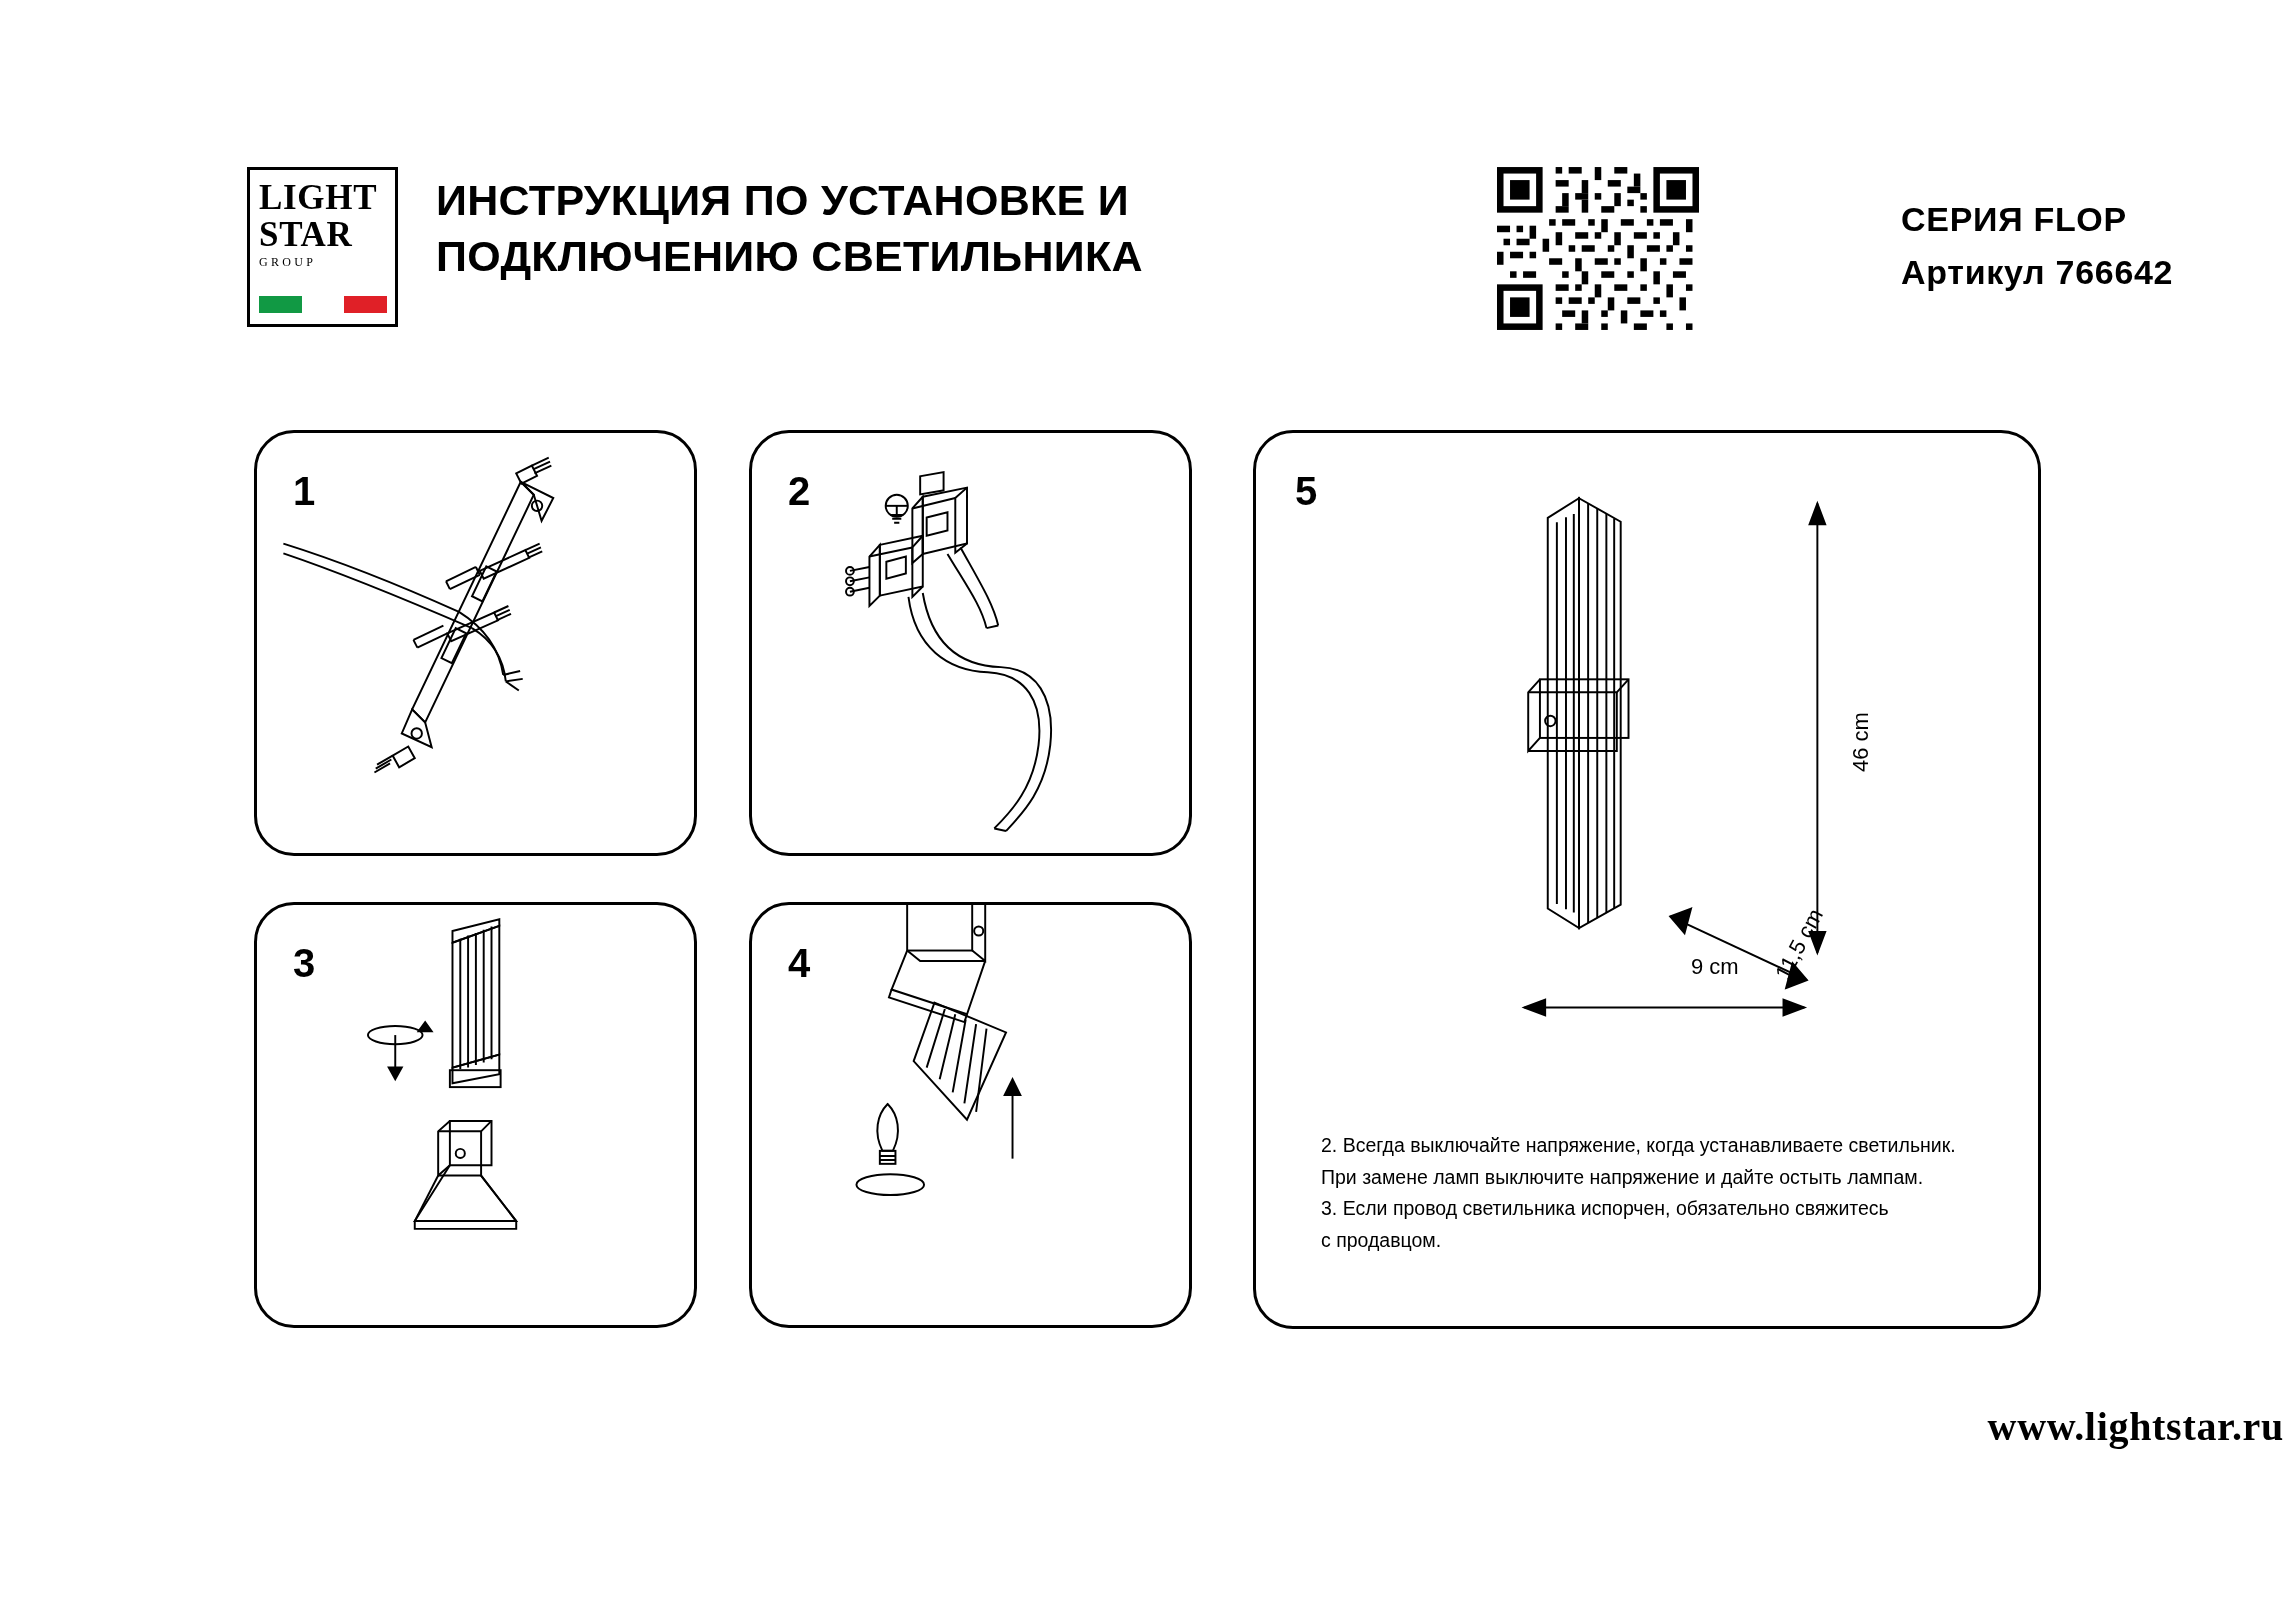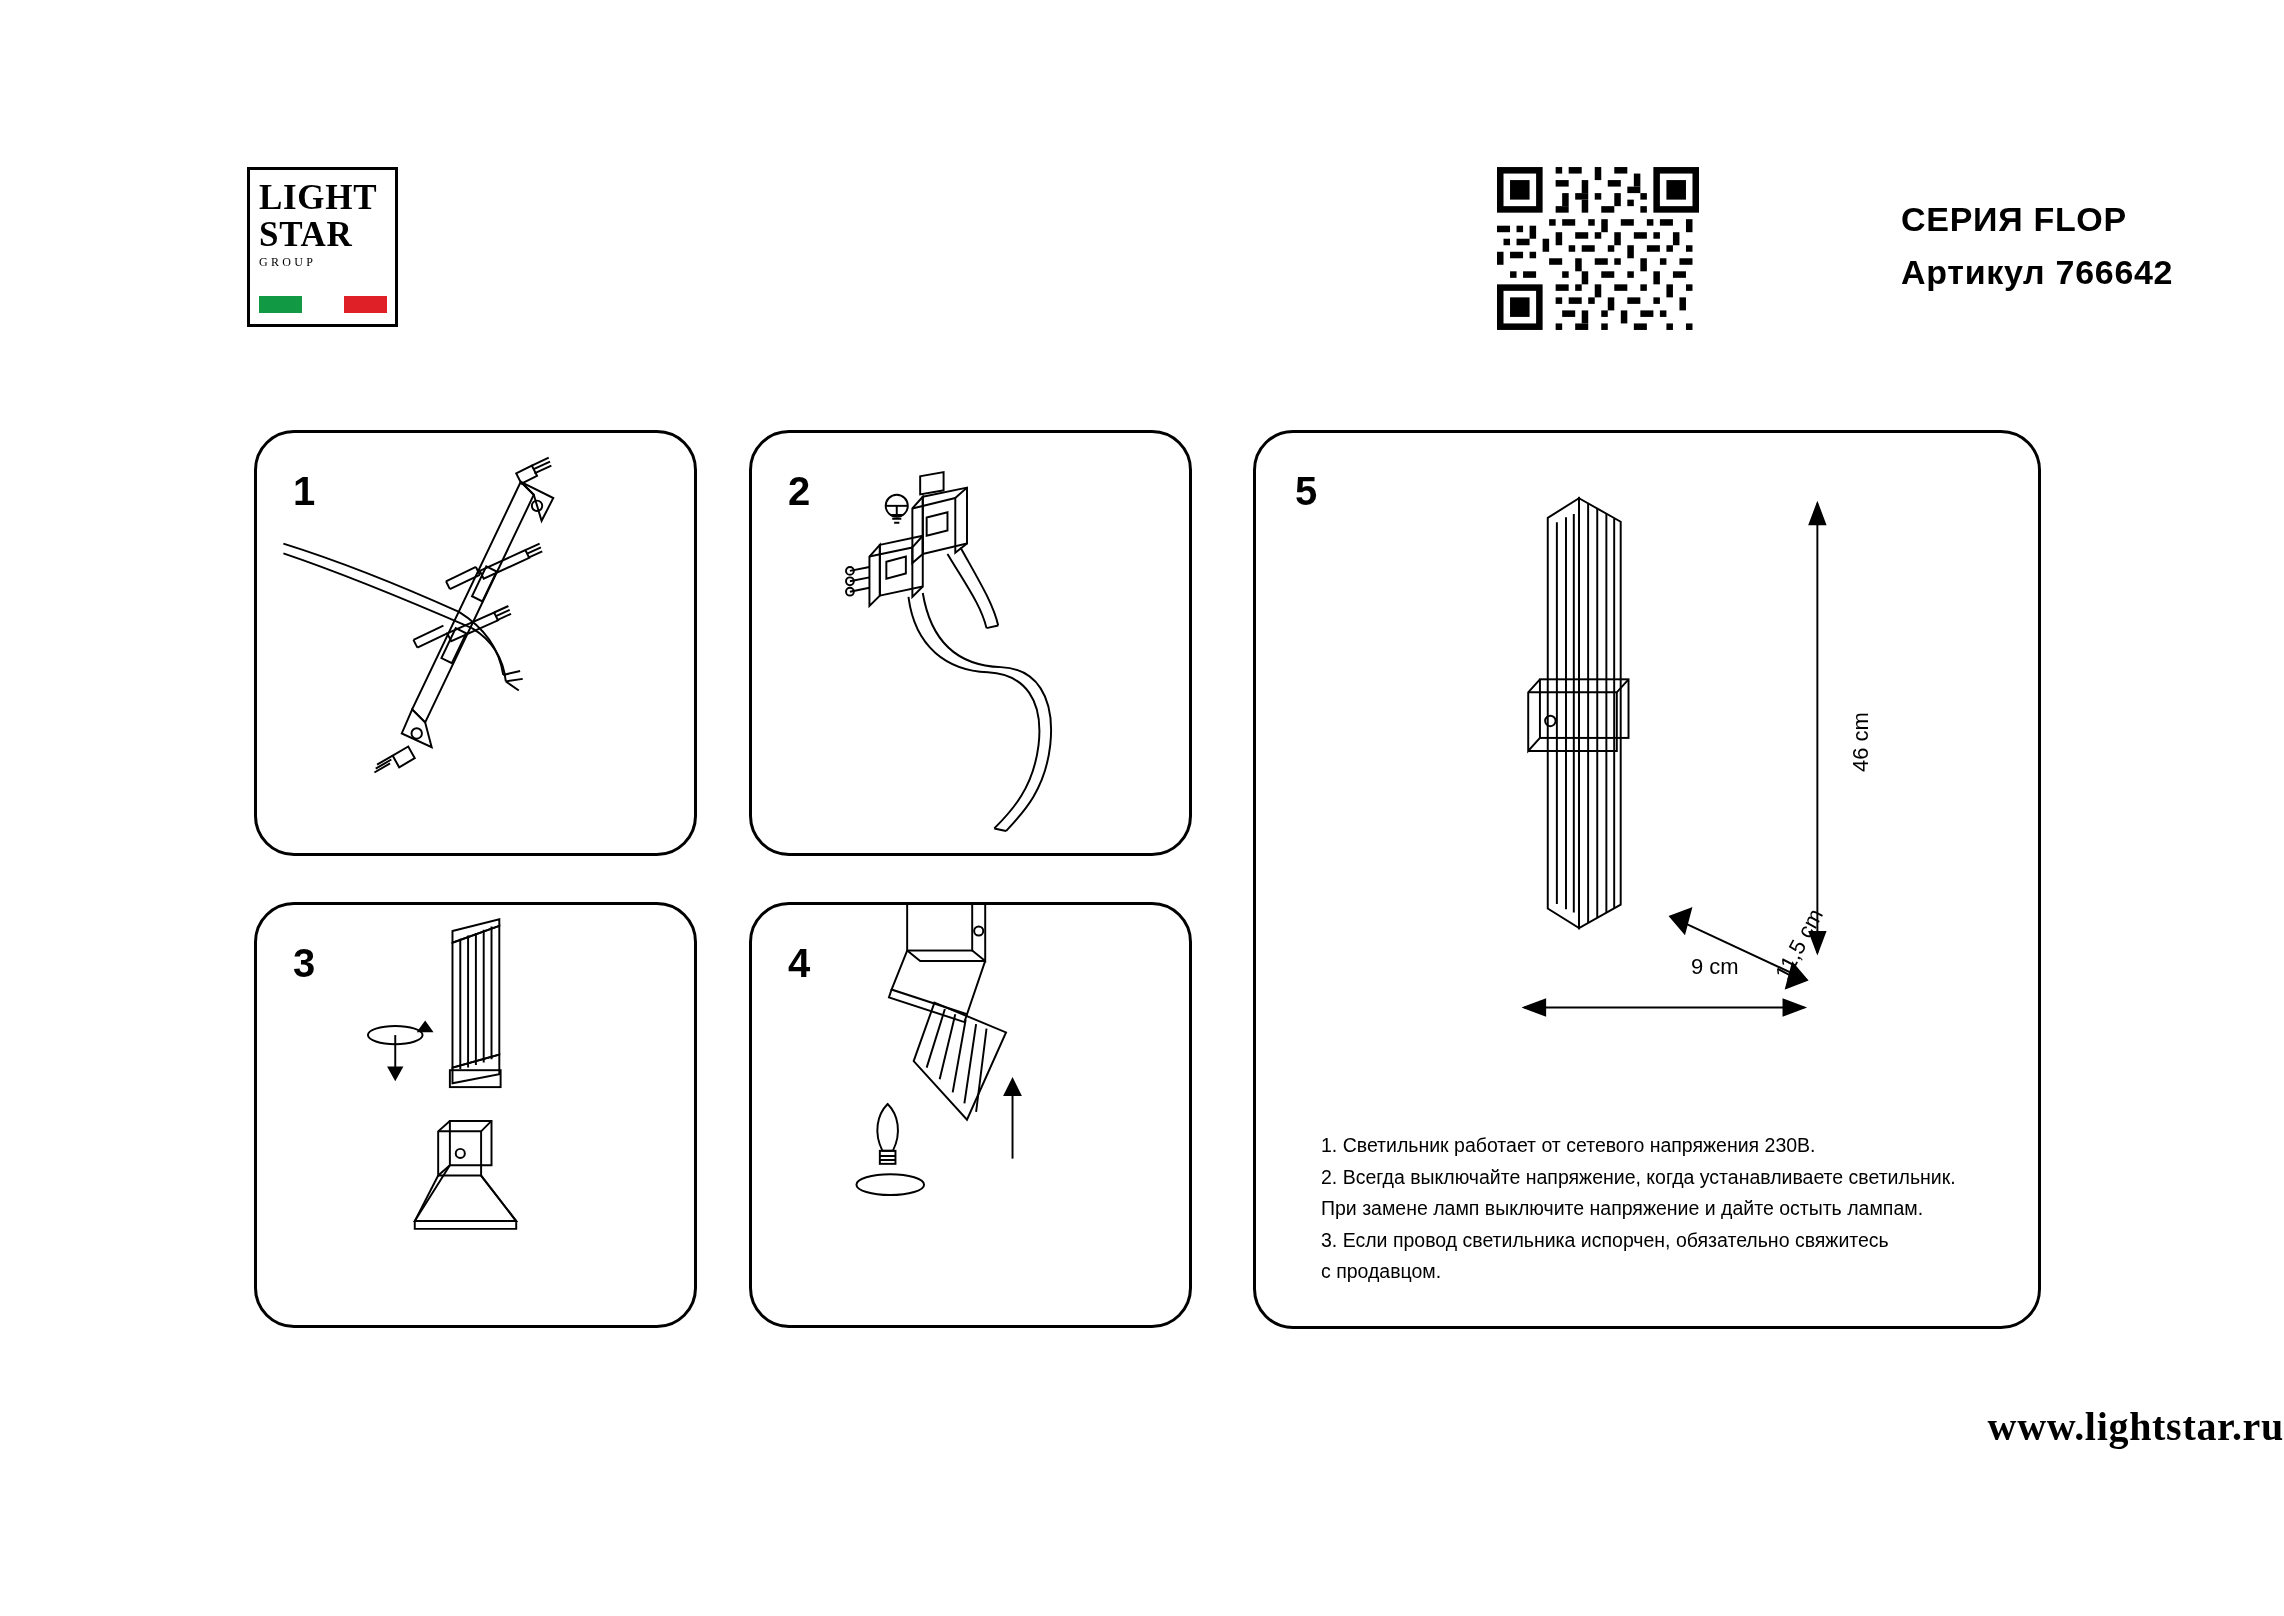--- a/index.html
+++ b/index.html
@@ -172,20 +172,21 @@
       <div class="logo-line1">LIGHT</div>
       <div class="logo-line2">STAR</div>
       <div class="logo-line3">GROUP</div>
       <div class="flag">
         <span class="g"></span>
           <span class="w"></span>
           <span class="r"></span>
       </div>
     </div>
 
+    <div class="title">ИНСТРУКЦИЯ ПО УСТАНОВКЕ И ПОДКЛЮЧЕНИЮ СВЕТИЛЬНИКА</div>
 
     <div class="qr">
       <svg width="202" height="163" viewBox="0 0 31 25">
         <rect x="0" y="0" width="31" height="25" fill="#fff"></rect>
         <g fill="#000">
           <rect x="0" y="0" width="7" height="7"></rect>
             <rect x="1" y="1" width="5" height="5" fill="#fff"></rect>
             <rect x="2" y="2" width="3" height="3"></rect>
           <rect x="24" y="0" width="7" height="7"></rect>
             <rect x="25" y="1" width="5" height="5" fill="#fff"></rect>
@@ -464,21 +465,20 @@
         <path d="M636 742 L846 840"></path>
         <path d="M668 730 l-32 12 22 26 Z" fill="#000"></path>
         <path d="M814 852 l32 -12 -22 -26 Z" fill="#000"></path>
       </g>
     </svg>
     <div class="dim-label dim-46" style="position:absolute; left:592px; top:339px; transform:rotate(-90deg); transform-origin:left top;">46 cm</div>
     <div class="dim-label" style="position:absolute; left:435px; top:521px;">9 cm</div>
     <div class="dim-label" style="position:absolute; left:456px; top:521px; transform:rotate(-62deg); transform-origin:left top; left:514px; top:539px;">11,5 cm</div>
 
     <div class="notes" style="position:absolute; left:65px; top:697px; width:677px;">
-      <p>1. Светильник работает от сетевого напряжения 230В.</p>
       <p>2. Всегда выключайте напряжение, когда устанавливаете светильник.</p>
       <p>При замене ламп выключите напряжение и дайте остыть лампам.</p>
       <p>3. Если провод светильника испорчен, обязательно свяжитесь</p>
       <p>с продавцом.</p>
     </div>
   </div>
 
   <div class="footer">www.lightstar.ru</div>
 
 </div>

